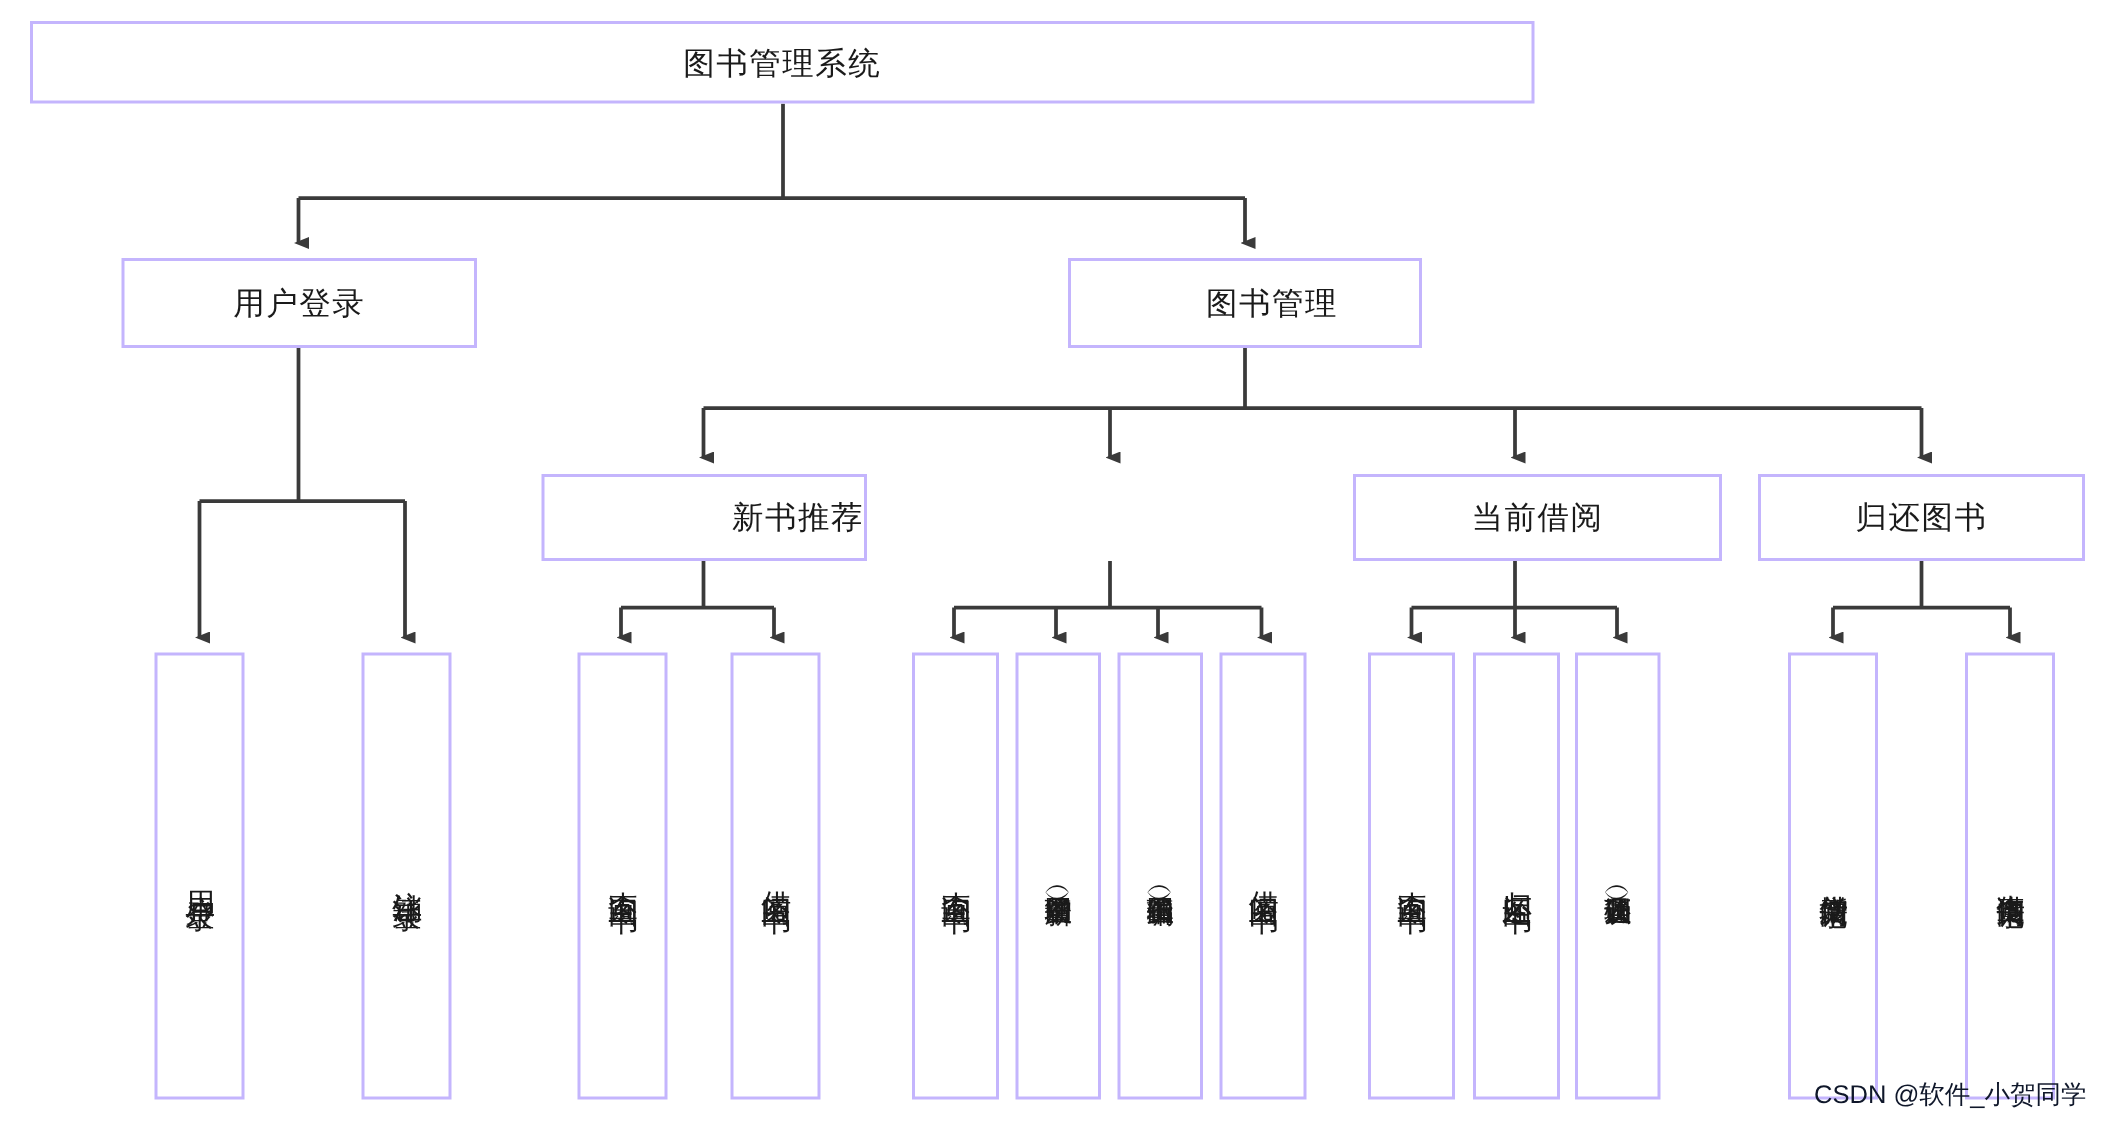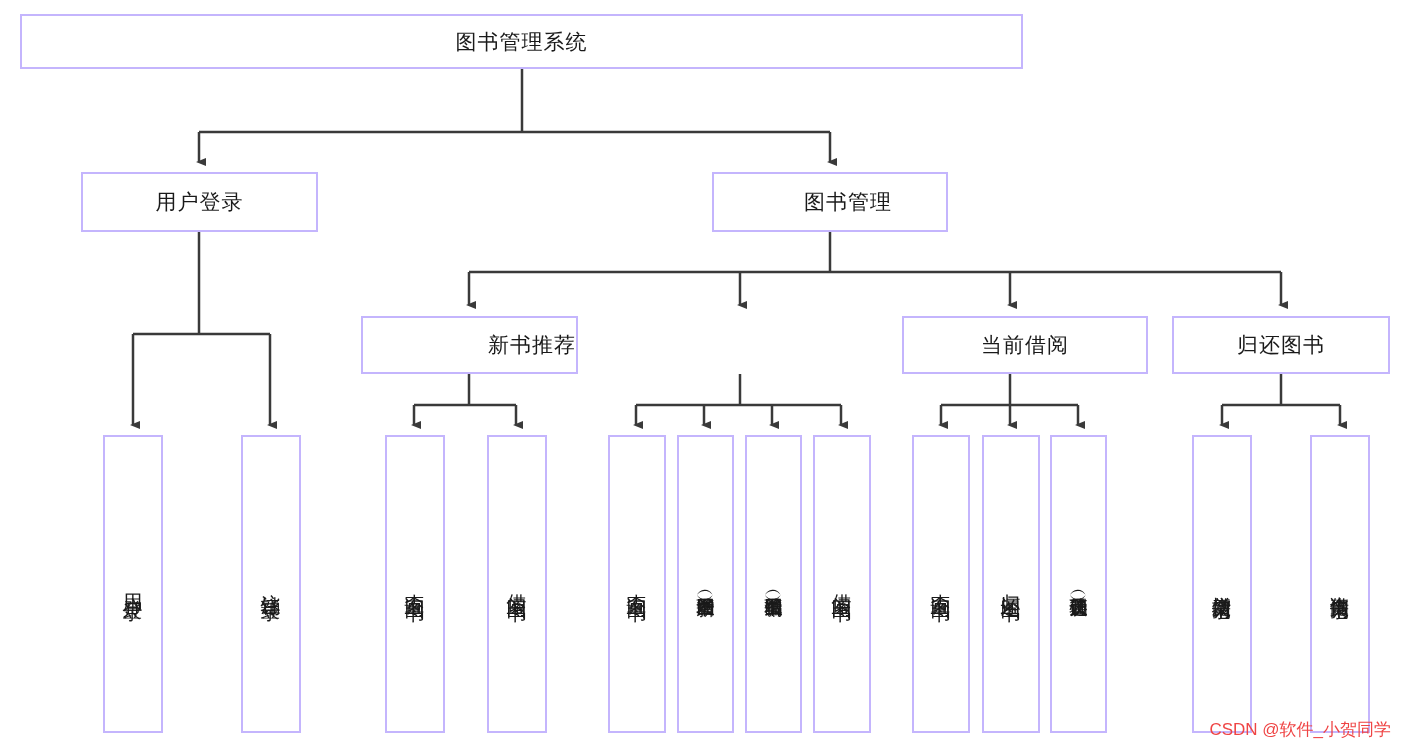--- a/index.html
+++ b/index.html
@@ -54,21 +54,21 @@
     left: 0; top: 0;
     width: 1405px; height: 747px;
     z-index: 1;
     pointer-events: none;
   }
   #watermark {
     position: absolute;
     right: 14px;
     bottom: 6px;
     font-size: 17px;
-    color: #ef4444;
+    color: #0f172a;
     z-index: 20;
     white-space: nowrap;
     font-family: "Liberation Sans", "DejaVu Sans", sans-serif;
   }
 </style>
 </head>
 <body>
 
 <div id="canvas">
 

